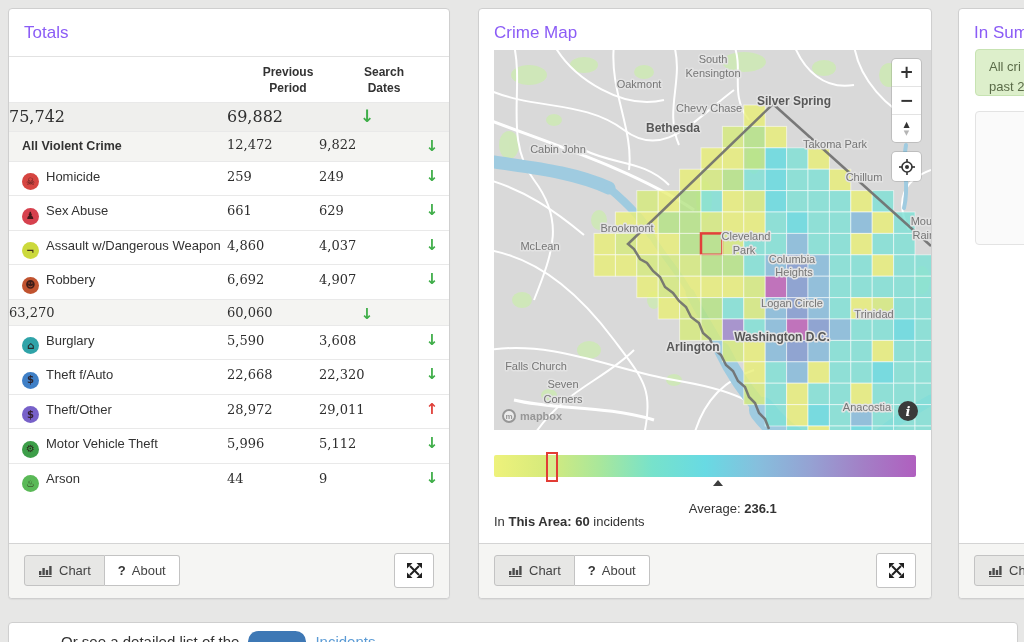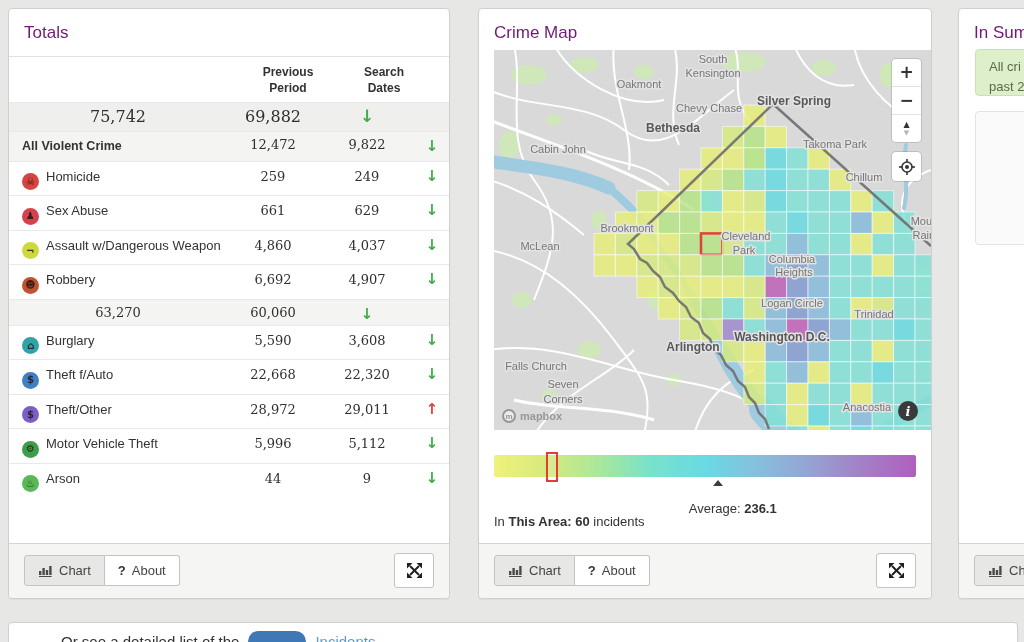--- a/index.html
+++ b/index.html
@@ -4,33 +4,33 @@
 <style>
   html,body{margin:0;padding:0}
   body{width:1024px;height:642px;overflow:hidden;background:#e7e7e6;position:relative;
        font-family:"Liberation Sans",sans-serif;color:#333}
   .card{position:absolute;background:#fff;border:1px solid #cfcfcf;border-radius:4px;
         box-shadow:0 1px 1px rgba(0,0,0,.05)}
   #p1{left:8px;top:8px;width:440px;height:589px}
   #p2{left:478px;top:8px;width:452px;height:589px}
   #p3{left:958px;top:8px;width:440px;height:589px}
   #p4{left:8px;top:622px;width:1008px;height:90px}
-  .ptitle{position:absolute;left:15px;top:14px;font-size:17px;color:#701a75}
+  .ptitle{position:absolute;left:15px;top:14px;font-size:17px;color:#8b5cf6}
 
   
   .tablewrap{position:absolute;top:47px;left:0;right:0;border-top:1px solid #e2e2e2}
   .thead{display:grid;grid-template-columns:1fr 92px 96px 34px;padding:7px 0 6px 0}
   .hcell{font-weight:bold;font-size:12px;text-align:center;line-height:1.35;color:#333;width:62px;justify-self:end}
   .trow{display:grid;grid-template-columns:1fr 92px 96px 34px;border-top:1px solid #e9e9e9;align-items:start}
   .trow.total{background:#efefed;min-height:28px;font-size:15px}
   .trow.group{background:#f4f4f2;min-height:25px;font-size:12.5px;font-weight:bold}
   .trow.detail{min-height:32px;font-size:13px}
   .lcell{padding:6px 4px 5px 13px;line-height:1.45}
   .trow.group .lcell{padding-top:5px}
-  .num{font-family:"DejaVu Serif","Liberation Serif",serif;text-align:center;padding-top:7px;font-size:13px;color:#2f2f2f}
+  .num{font-family:"DejaVu Serif","Liberation Serif",serif;text-align:left;padding-top:7px;font-size:13px;color:#2f2f2f}
   .trow.total .num{font-size:16px;padding-top:4px}
   .trow.group .num{font-weight:normal;padding-top:5px}
   .trend{text-align:center;padding-top:5px;font-weight:bold;font-size:15px;font-family:"DejaVu Sans",sans-serif}
   .trow.total .trend{font-size:17px;padding-top:3px}
   .cico{display:inline-flex;width:17px;height:17px;border-radius:50%;align-items:center;justify-content:center;
         vertical-align:-4px;margin-right:7px;font-family:"DejaVu Sans",sans-serif;font-size:10px;line-height:1;
         color:rgba(40,20,20,.85);font-weight:bold}
 
   
   .pfoot{position:absolute;left:0;right:0;bottom:0;height:54px;border-top:1px solid #d4d4d4;

